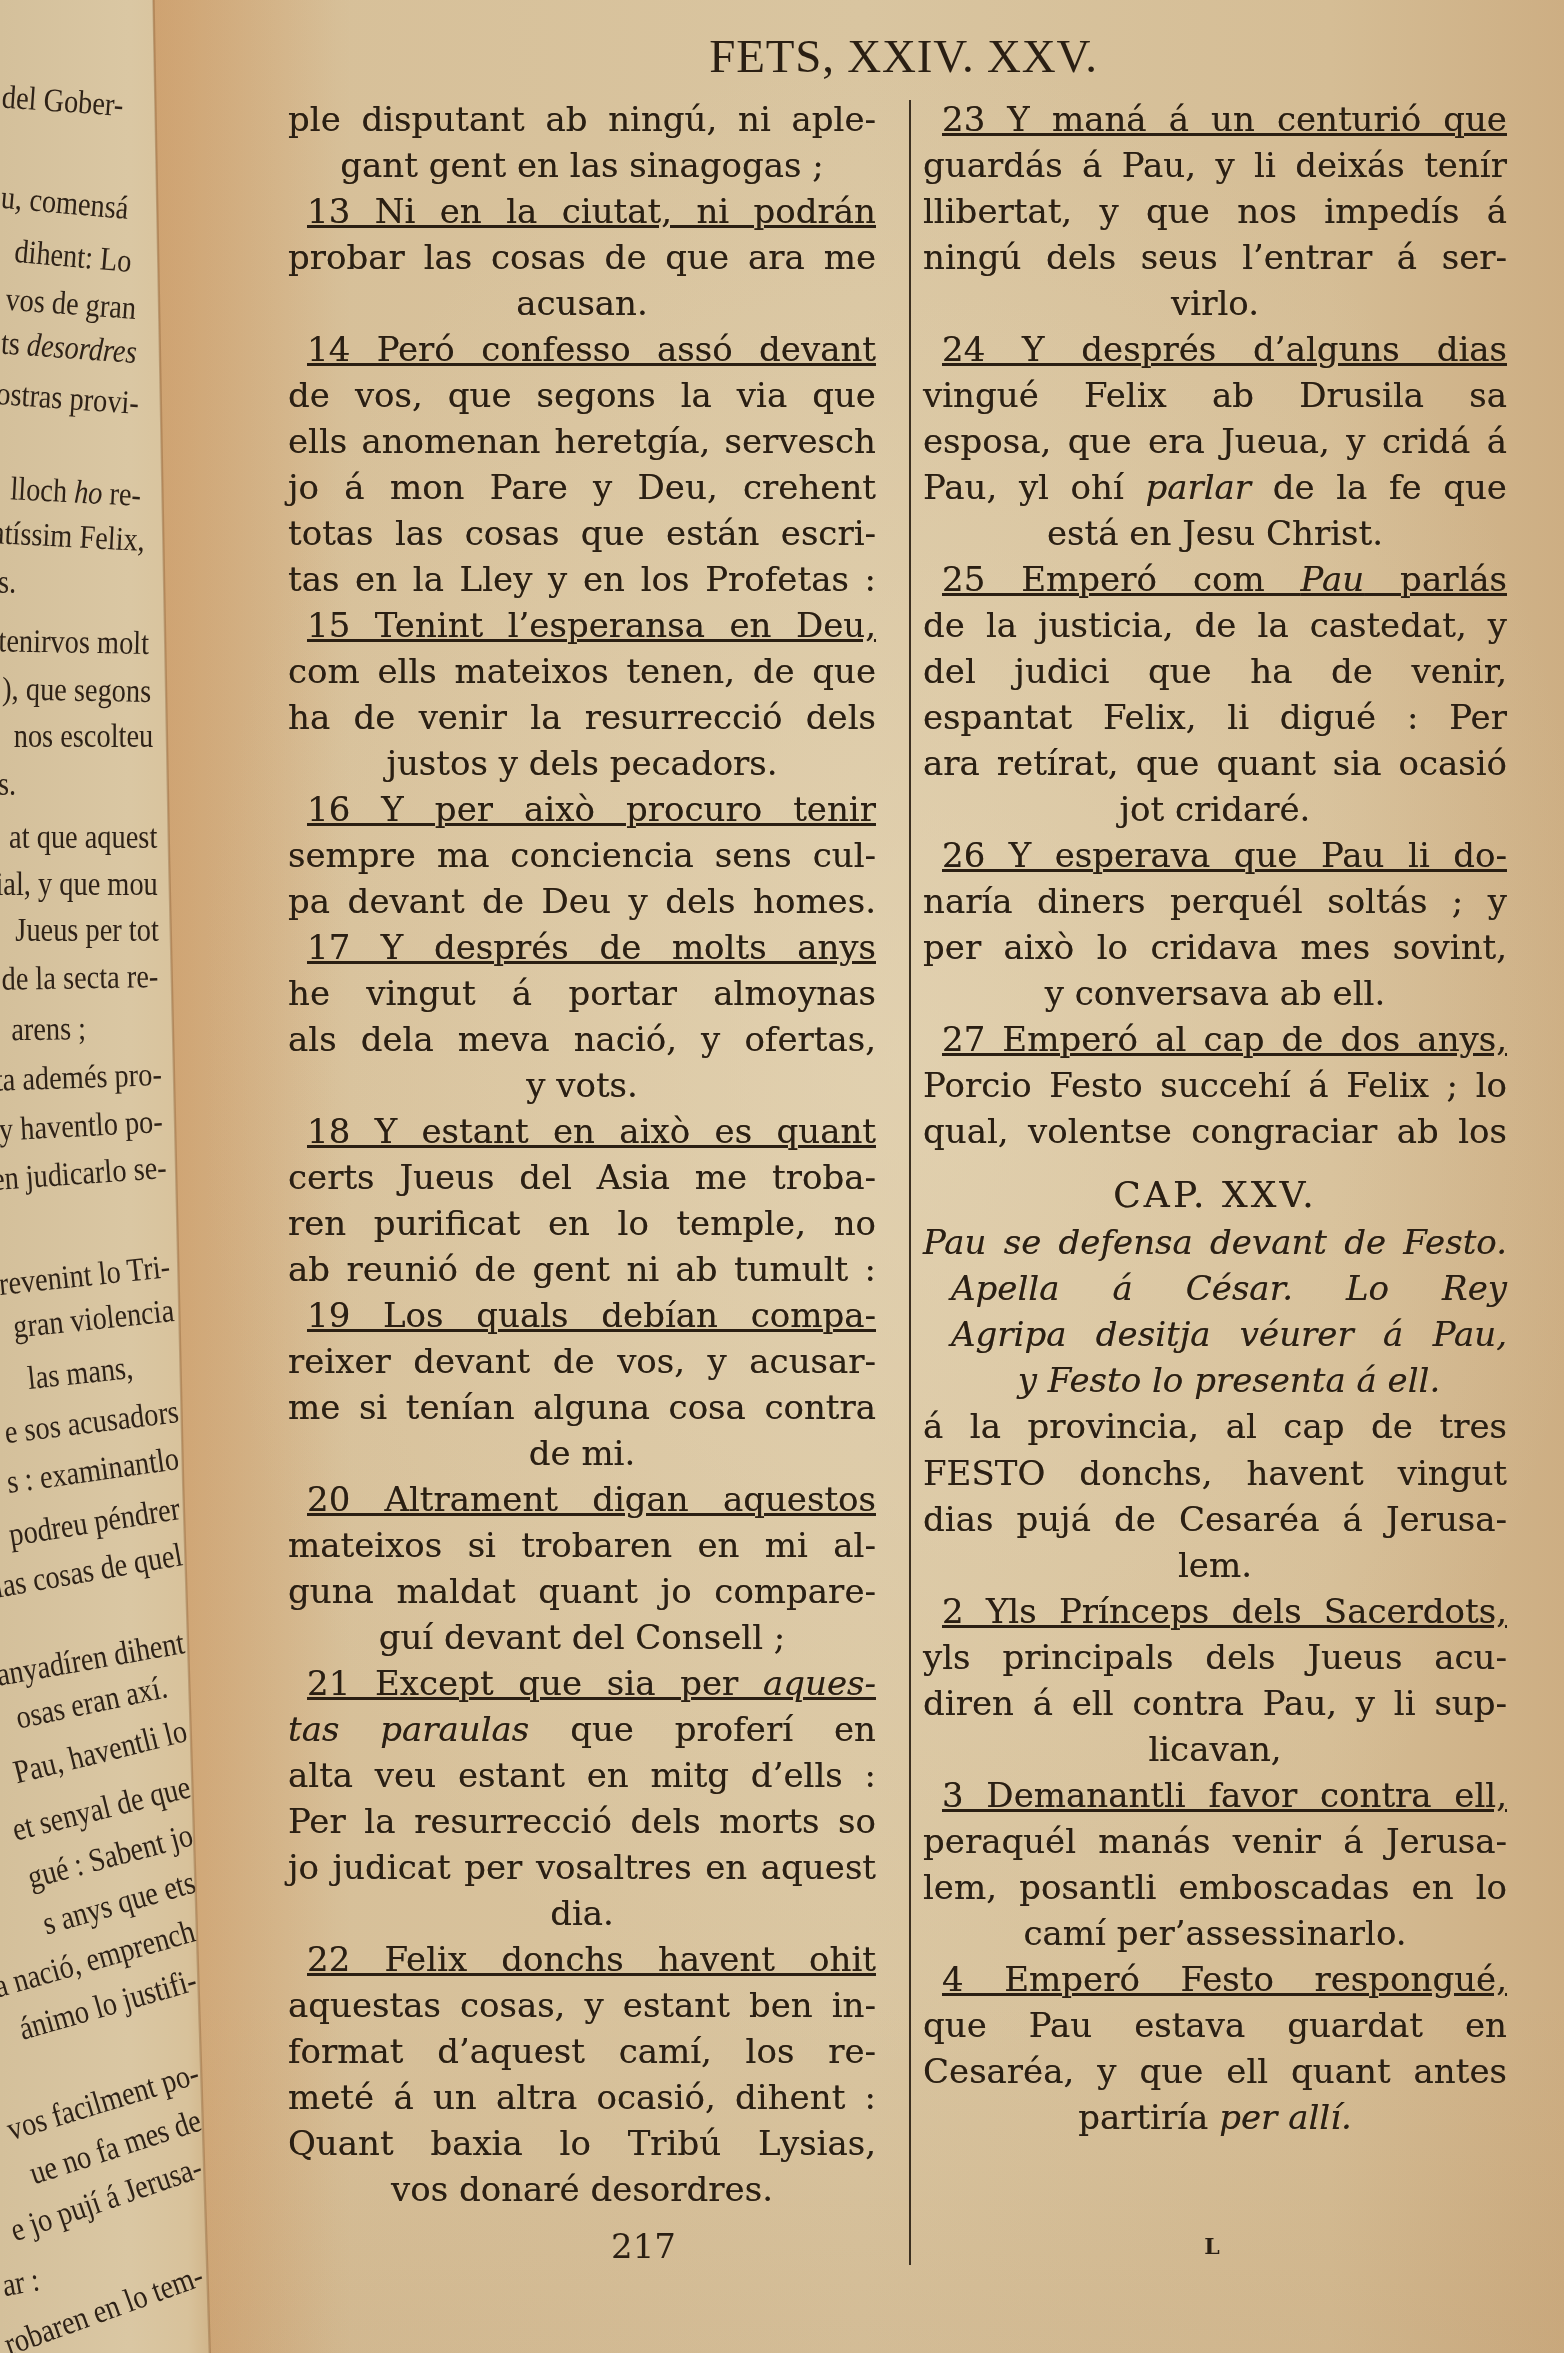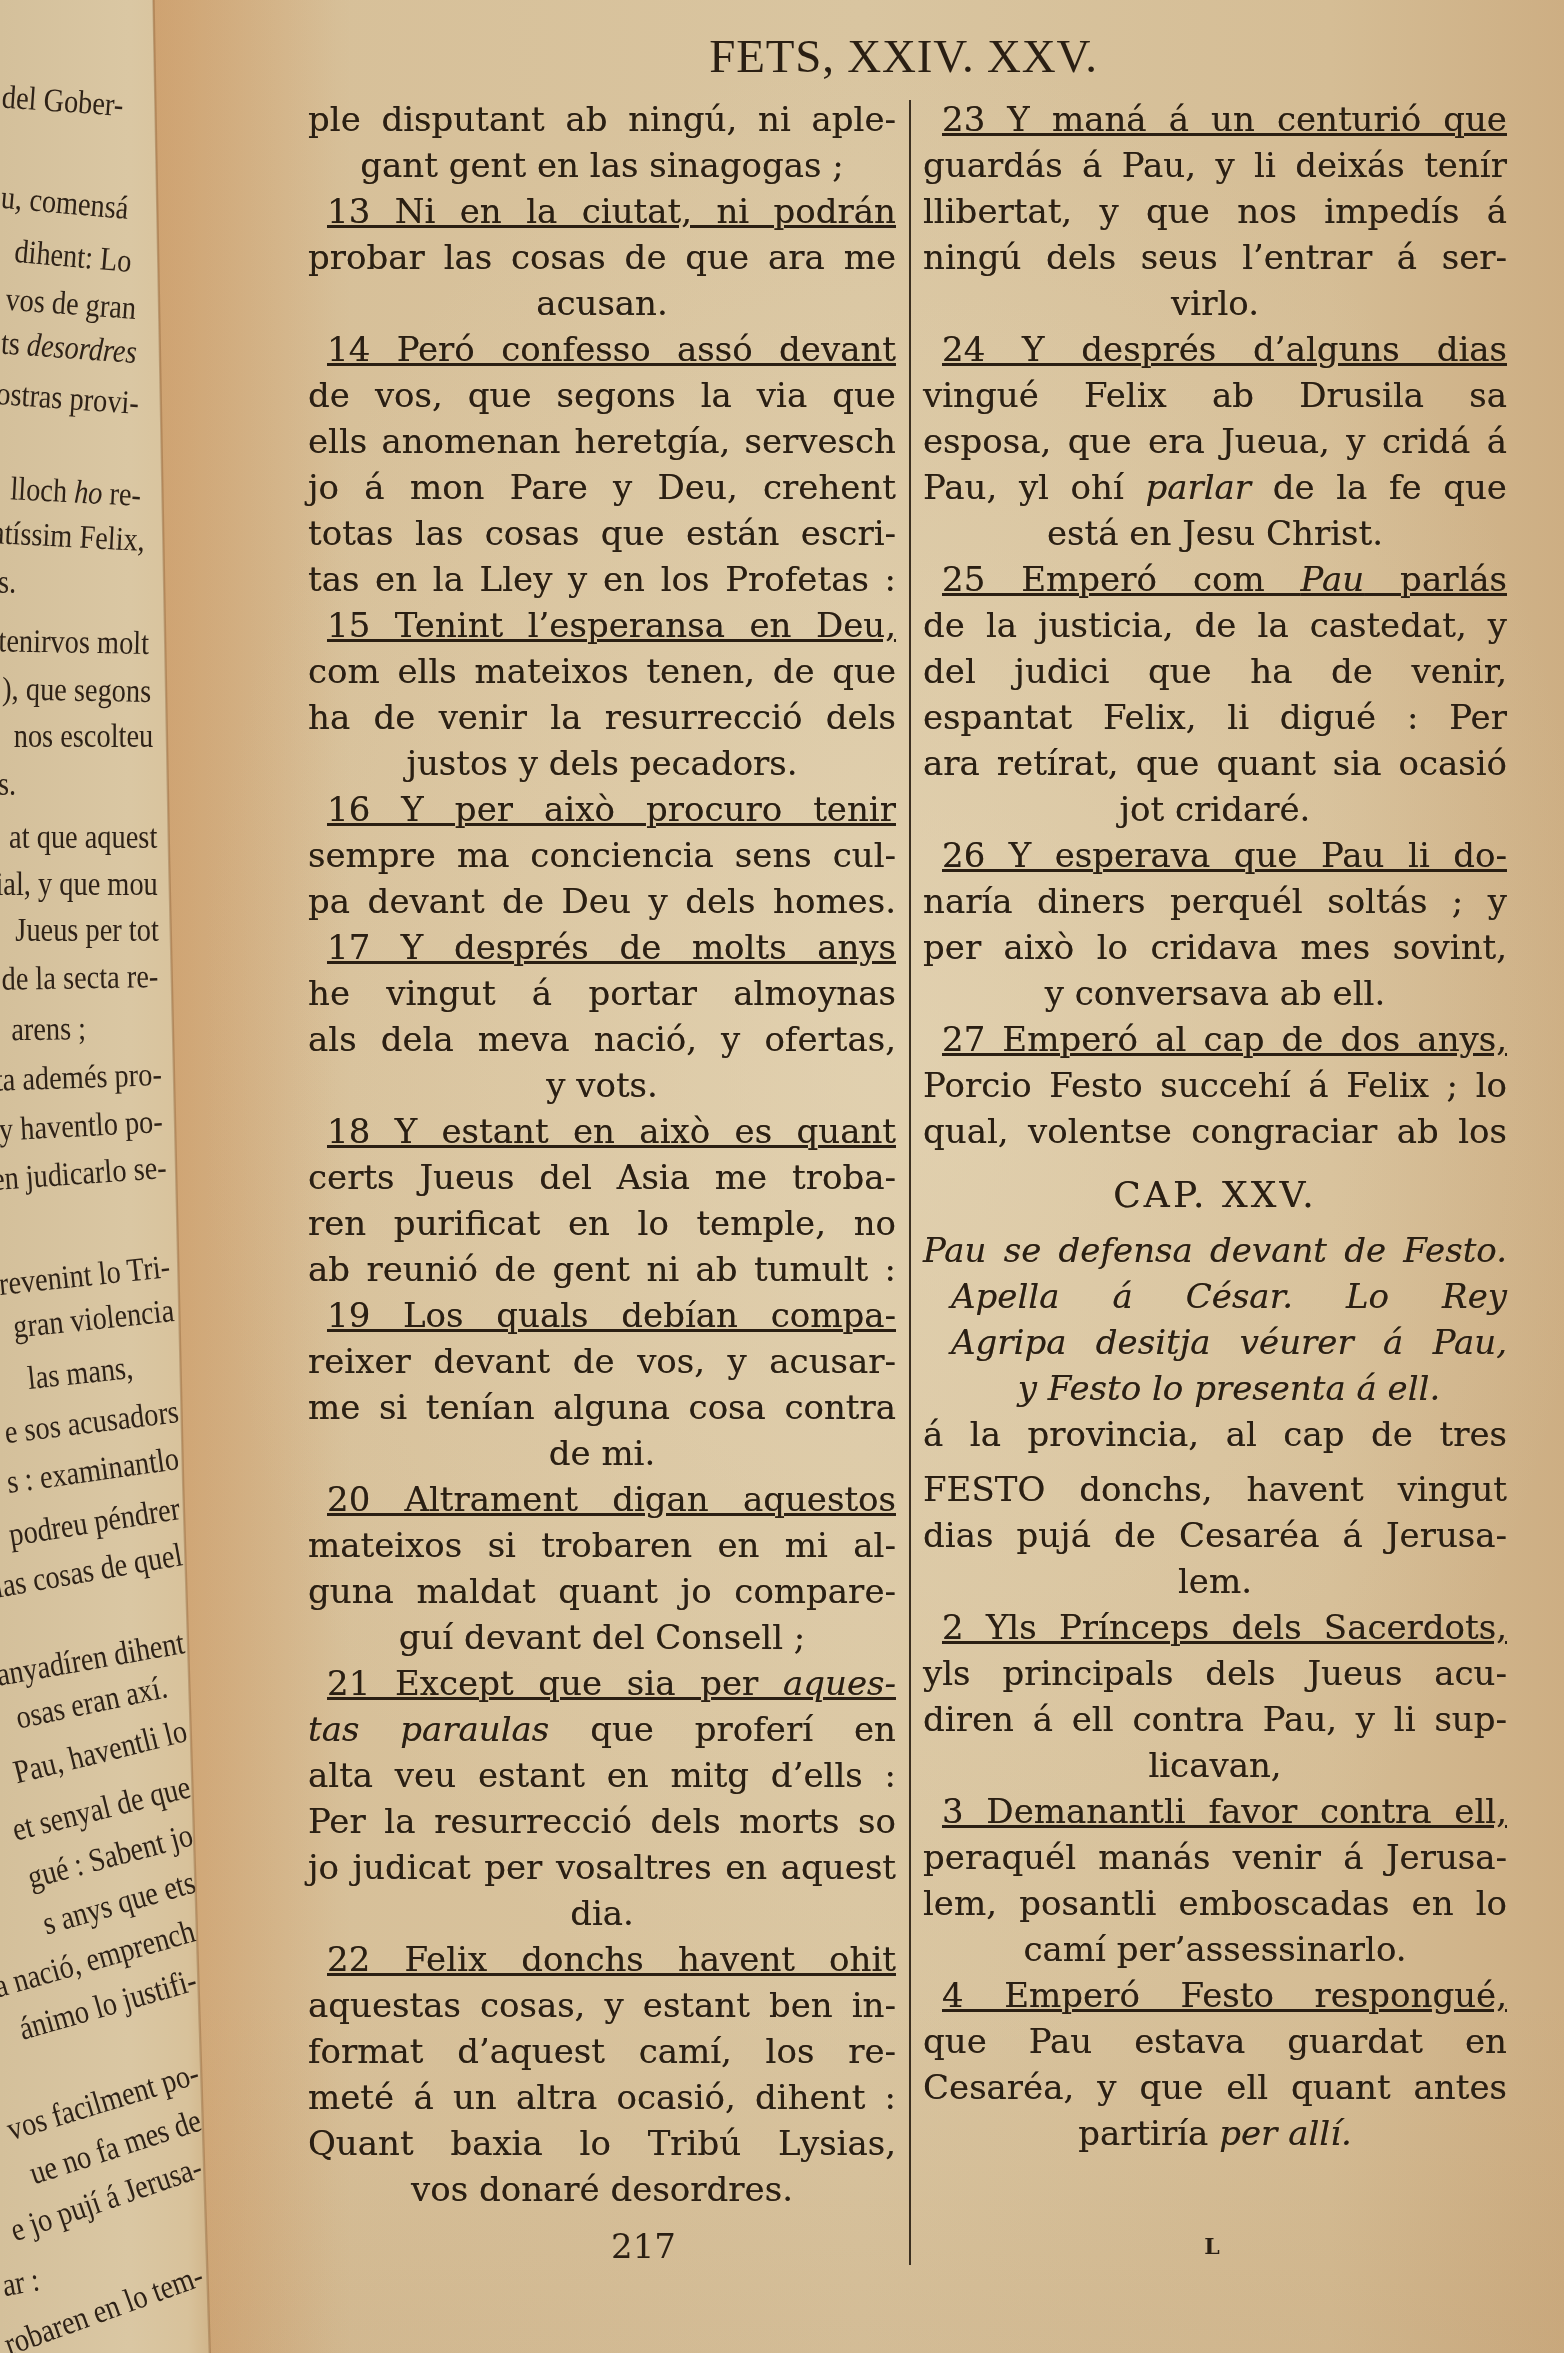--- a/index.html
+++ b/index.html
@@ -31,34 +31,34 @@
     position: absolute; white-space: nowrap;
     font-family: "Liberation Serif", serif; font-size: 33px; line-height: 39px;
     transform-origin: 100% 50%; color: #2e2217;
   }
   .running-head {
     position: absolute; left: 669px; width: 469px; top: 30px;
     text-align: center; font-family: "Liberation Serif", serif;
     font-size: 47px; line-height: 53px; letter-spacing: 0.8px;
   }
   .column { position: absolute; top: 96px; }
-  .col-left { left: 308px; width: 588px; }
+  .col-left { left: 288px; width: 588px; }
   .col-right { left: 923px; width: 584px; }
   .line {
     box-sizing: border-box; width: 100%;
     height: 46px; line-height: 46px; font-size: 34px;
     white-space: nowrap; text-shadow: 0 0 0.4px rgba(42,31,19,0.6);
   }
   .line.fill { text-align: justify; text-align-last: justify; }
   .line.short { text-align: center; }
   .line.indent { padding-left: 19px; text-decoration: underline; }
   .line.hang { padding-left: 28px; }
   .line.heading { text-align: center; margin-top: 18px; font-size: 36px; letter-spacing: 3.1px; }
   .line.summary { font-style: italic; }
-  .line.gap { margin-top: 9px; }
+  .line.gap { margin-top: 1px; }
   .it { font-style: italic; }
   .column-rule {
     position: absolute; left: 909px; top: 100px; width: 2.3px; height: 2165px;
     background: var(--ink); opacity: 0.9;
   }
   .page-number {
     position: absolute; left: 520px; width: 156px; top: 2224px;
     text-align: right; font-size: 34px; line-height: 44px;
   }
   .signature {

